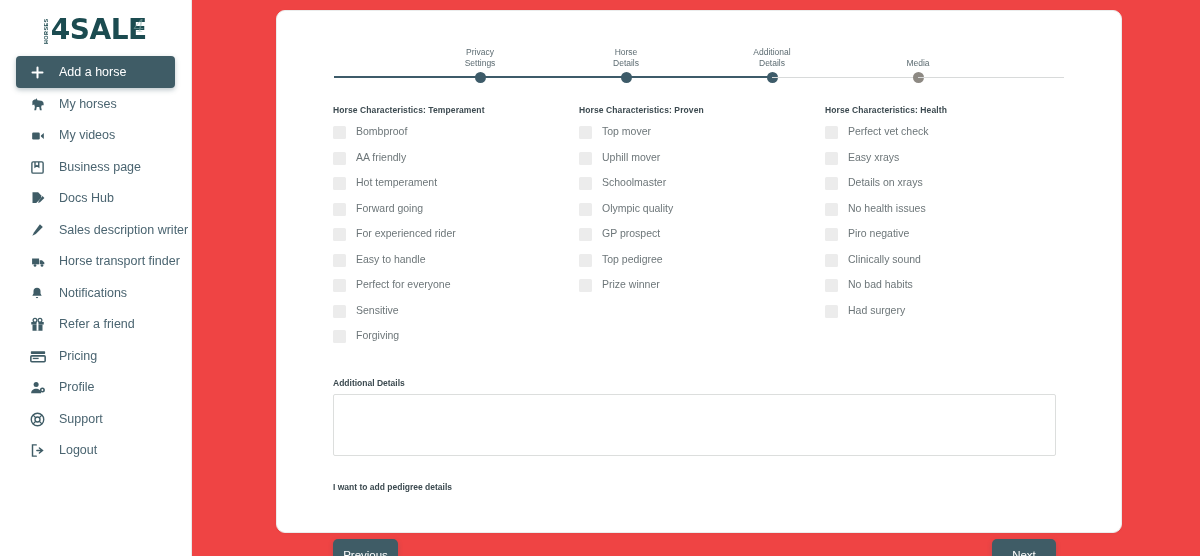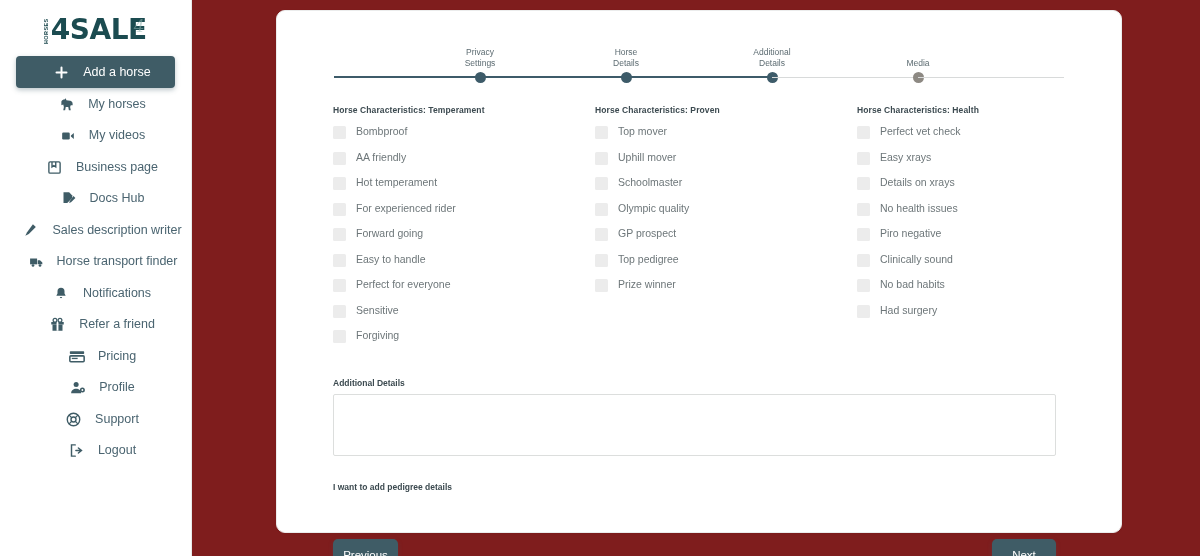--- a/index.html
+++ b/index.html
@@ -51,40 +51,39 @@
   .nav-item {
     display: flex; align-items: center;
     height: 31px;
     margin: 0 16px 0 16px;
     padding-left: 14px;
     color: #4a6470;
     font-size: 12.5px;
     border-radius: 4px;
     cursor: pointer;
     white-space: nowrap;
-    justify-content: center;
   }
   .nav-item + .nav-item { margin-top: 0.5px; }
   .nav-item.active {
     background: #3f5c66; color: #ffffff;
     box-shadow: 0 2px 5px rgba(63,92,102,.35);
     height: 32px;
   }
   .nav-ico {
     width: 20px; display: inline-flex; align-items: center;
     justify-content: flex-start; margin-right: 9px;
     flex: 0 0 20px;
   }
   .nav-ico svg { display: block; }
   .nav-label { line-height: 1; }
 
   
   .main {
     flex: 1; padding: 10px 78px 0 84px;
-    background: #7f1d1d;
+    background: #ef4444;
   }
   .card {
     background: #fff;
     border: 1px solid #ebecec;
     border-radius: 9px;
     box-shadow: 0 1px 3px rgba(0,0,0,.035);
     padding: 22px 56px 0 56px;
     height: 523px;
   }
 
@@ -104,21 +103,21 @@
     font-size: 8.5px; color: #5d6c72; text-align: center;
     line-height: 11px; white-space: nowrap; margin-bottom: 3px;
   }
   .step-dot {
     width: 11px; height: 11px; border-radius: 50%;
     background: #3d5b69; margin-bottom: 0px;
   }
   .step-dot.inactive { background: #8d8983; }
 
   
-  .cols { display: flex; gap: 16px; }
+  .cols { display: flex; gap: 0; }
   .col { flex: 0 0 246px; }
   .col:last-child { flex: 1 1 auto; }
   .col-title {
     font-size: 8.5px; font-weight: 700; color: #3c4a50;
     margin-bottom: 11px; letter-spacing: .1px;
   }
   .chk-row {
     display: flex; 
     height: 25.5px;
     cursor: pointer;
@@ -366,25 +365,25 @@
           <label class="chk-row">
               <span class="chk"></span>
               <span class="chk-label">AA friendly</span>
             </label>
           <label class="chk-row">
               <span class="chk"></span>
               <span class="chk-label">Hot temperament</span>
             </label>
           <label class="chk-row">
               <span class="chk"></span>
+              <span class="chk-label">Forward going</span>
+            </label>
+          <label class="chk-row">
+              <span class="chk"></span>
               <span class="chk-label">For experienced rider</span>
-            </label>
-          <label class="chk-row">
-              <span class="chk"></span>
-              <span class="chk-label">Forward going</span>
             </label>
           <label class="chk-row">
               <span class="chk"></span>
               <span class="chk-label">Easy to handle</span>
             </label>
           <label class="chk-row">
               <span class="chk"></span>
               <span class="chk-label">Perfect for everyone</span>
             </label>
           <label class="chk-row">

